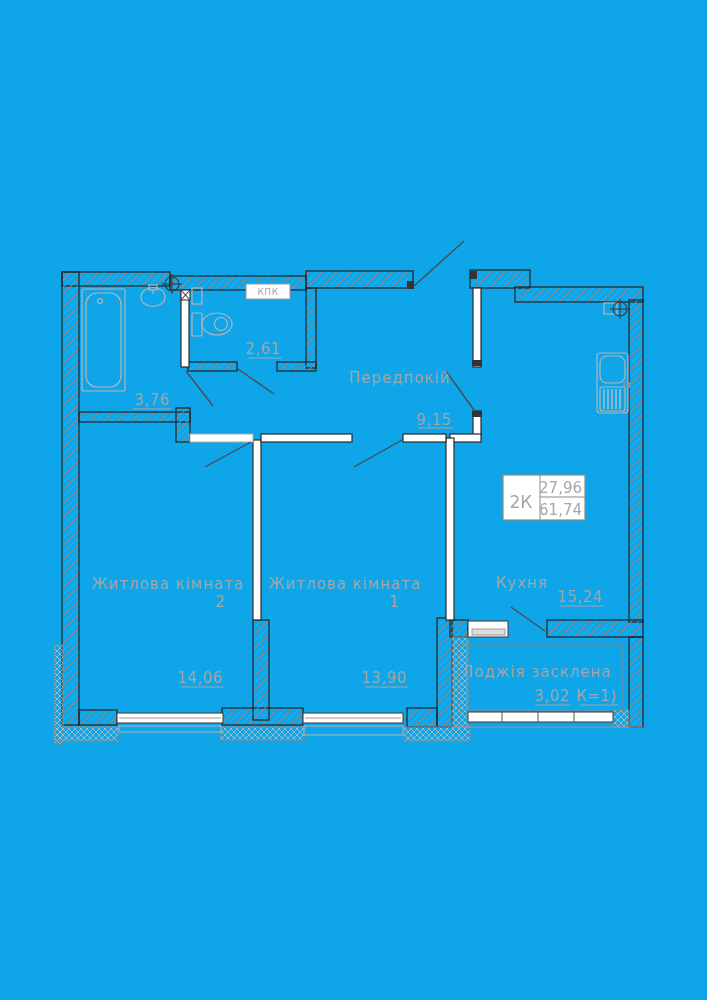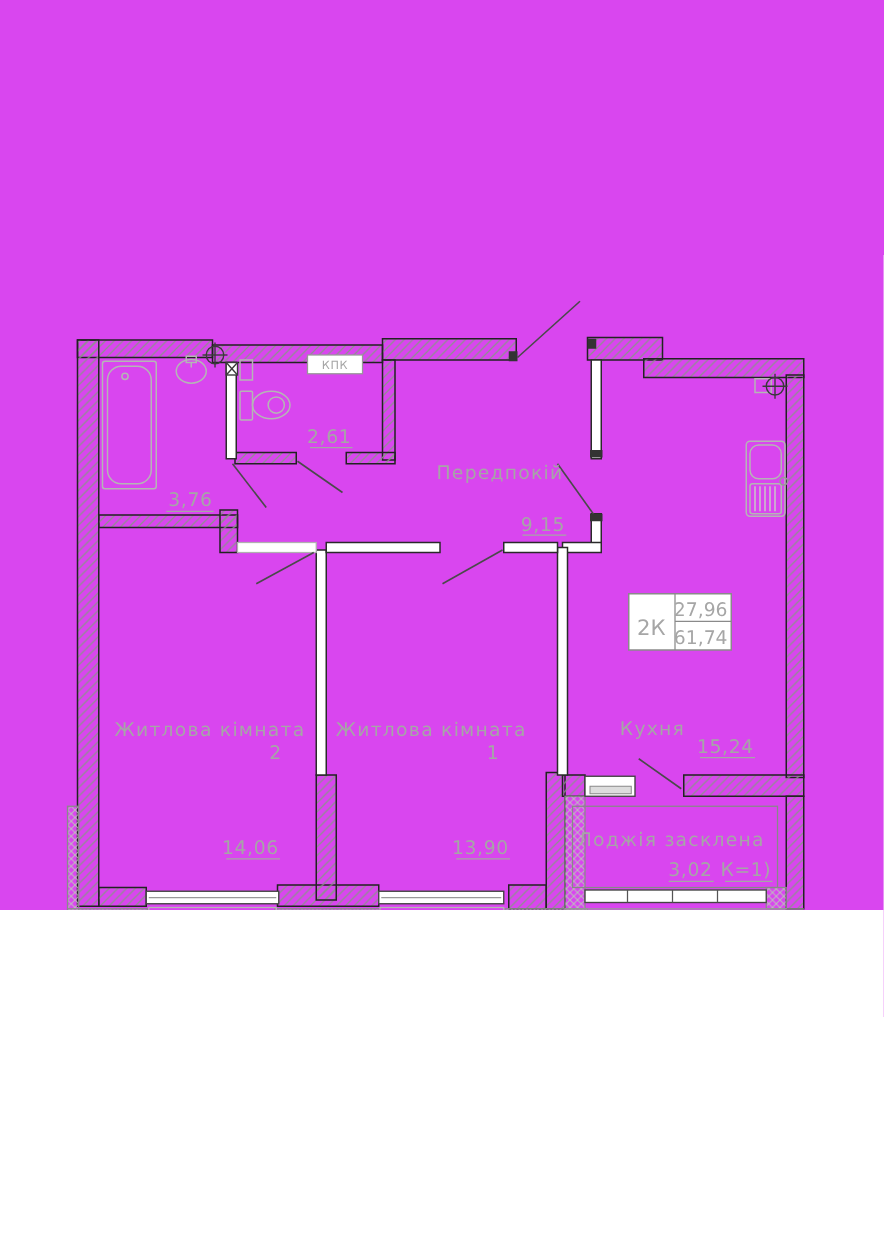--- a/index.html
+++ b/index.html
@@ -1,17 +1,17 @@
 <!DOCTYPE html>
 <html><head>
 <meta charset="utf-8">
 <style>
   html,body{margin:0;padding:0;background:#ffffff;}
   .canvas{
-    position:relative;width:707px;height:728px;background:#d946ef;
+    position:relative;width:707px;height:1000px;background:#0ea5e9;
     font-family:"DejaVu Sans", sans-serif;overflow:hidden;
   }
   svg text{
     font-family:"DejaVu Sans", sans-serif;
     fill:#a6a6a6;
   }
   .room-name{font-size:15px;letter-spacing:1px;}
   .area-num{font-size:15px;letter-spacing:0.5px;}
   .small-label{font-size:9px;letter-spacing:0.5px;}
   .typebox-type{font-size:17px;}

